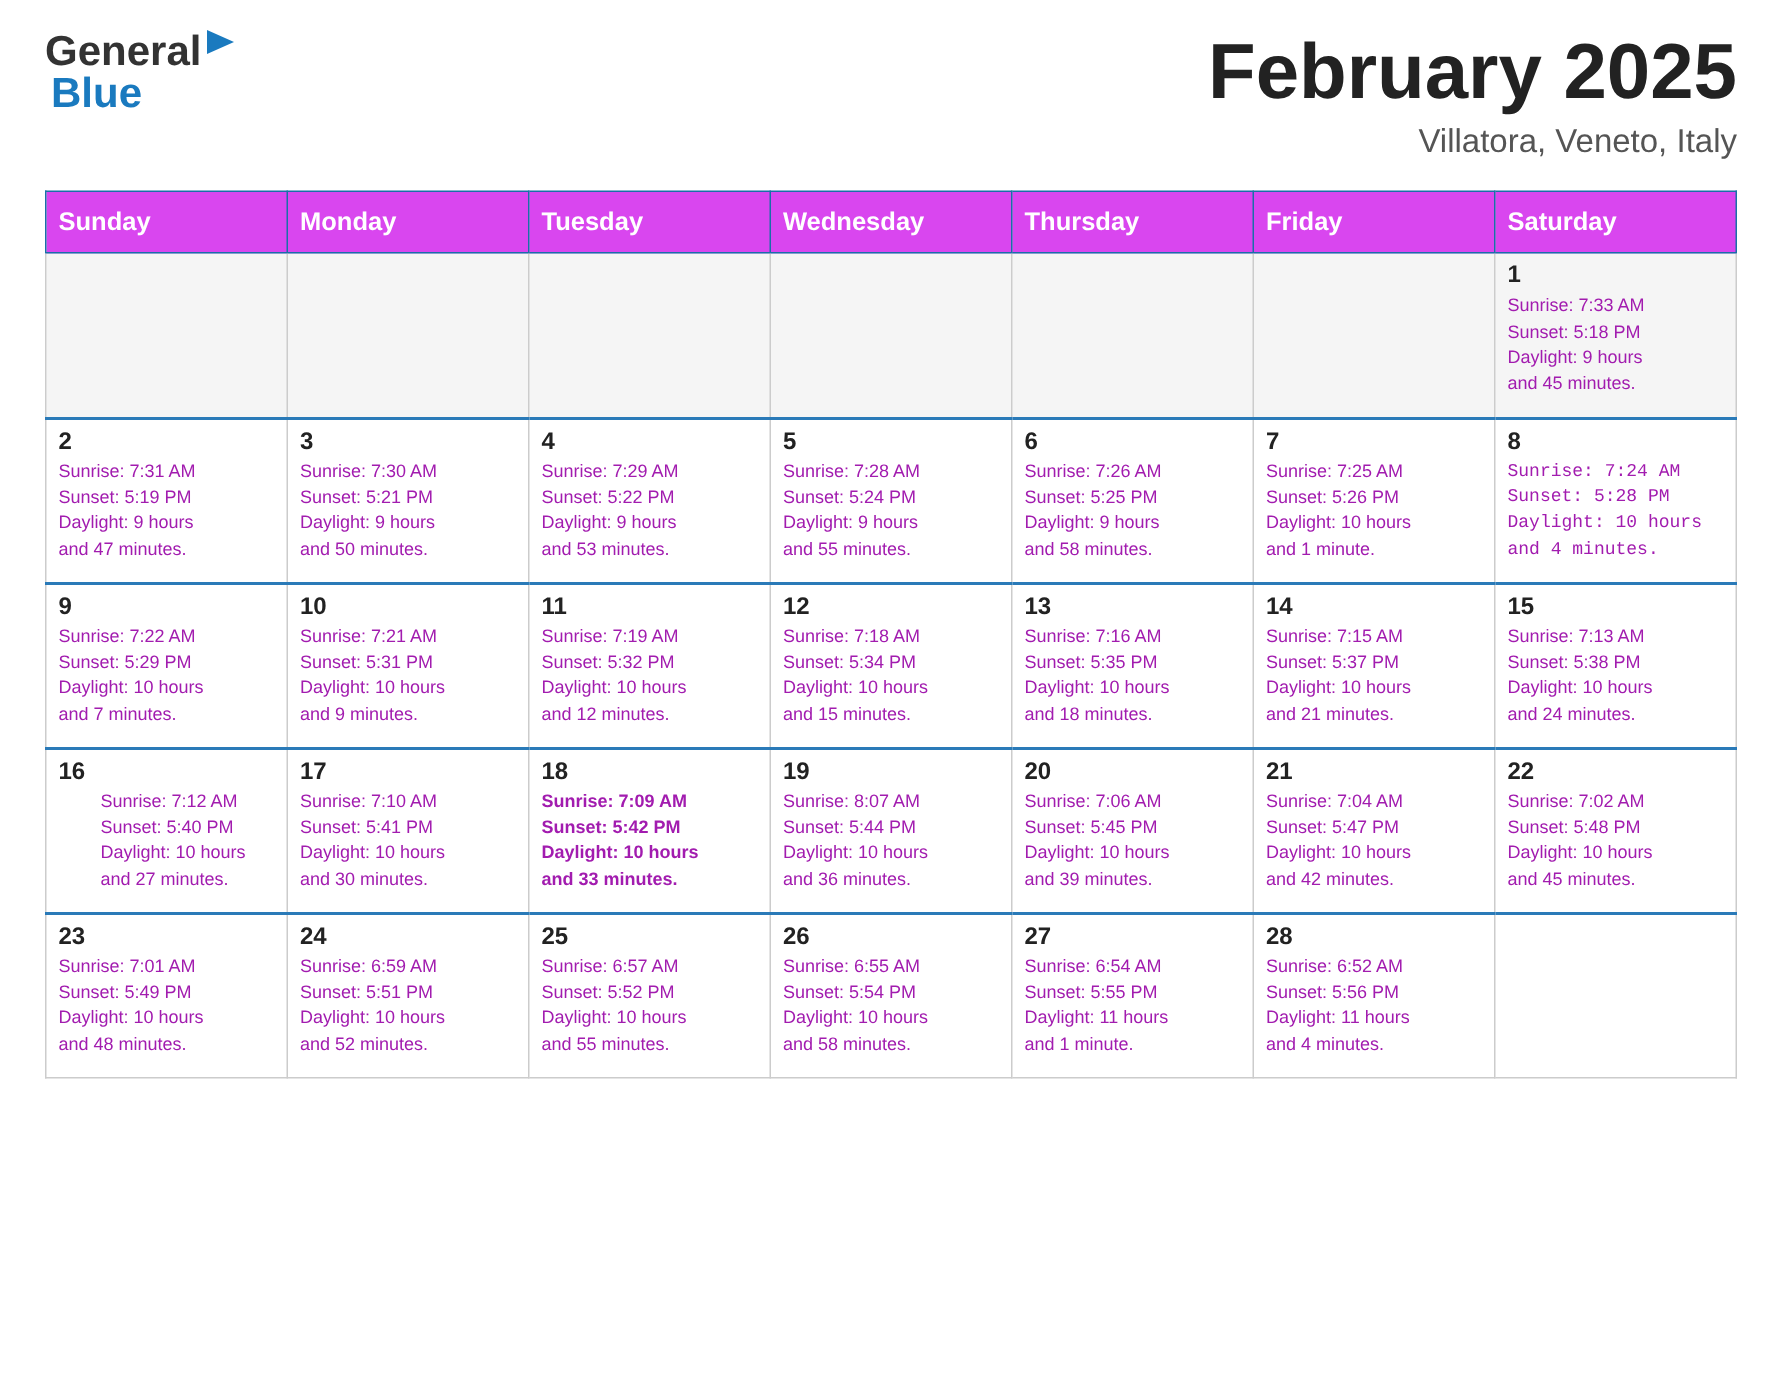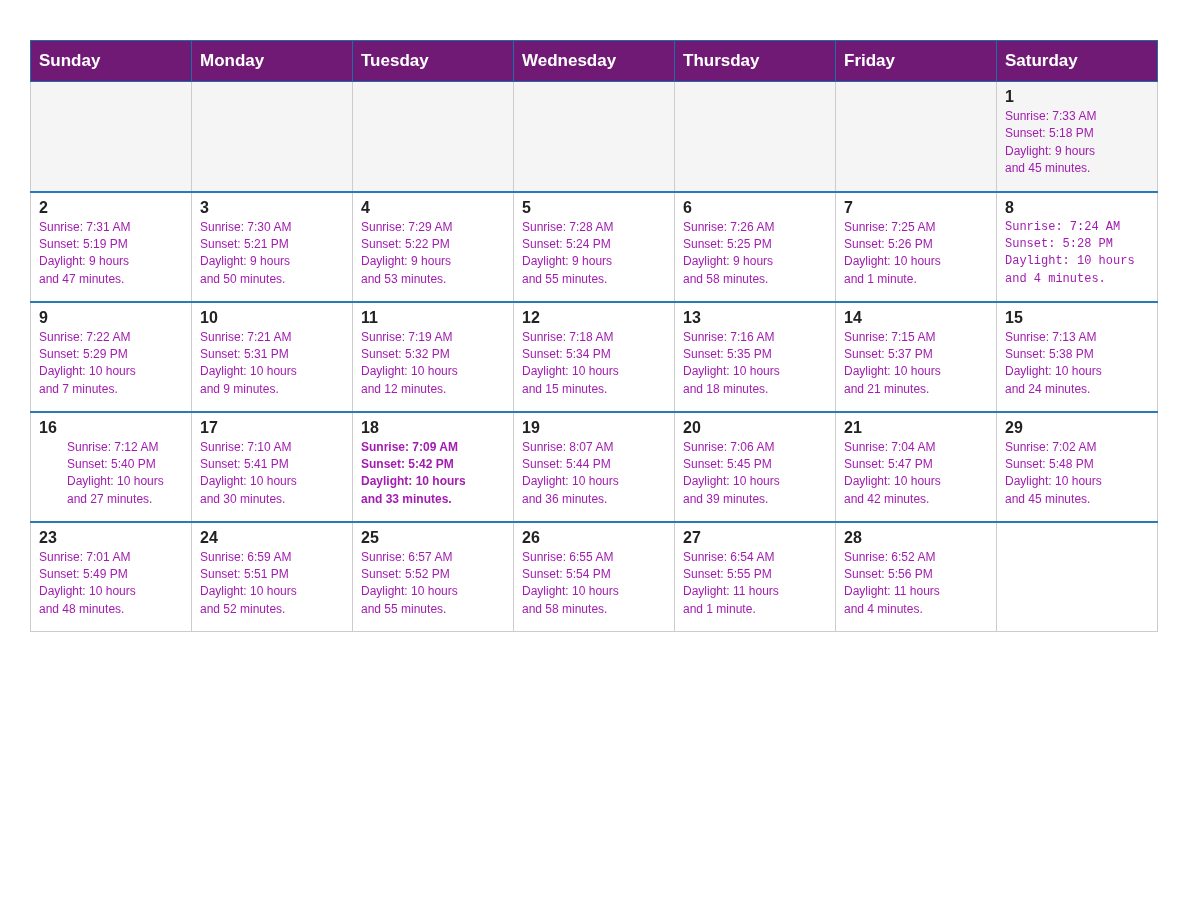--- a/index.html
+++ b/index.html
@@ -48,21 +48,21 @@
       font-size: 22px;
       color: #555;
       margin-top: 4px;
     }
     .calendar {
       width: 100%;
       border-collapse: collapse;
       border: 1px solid #ccc;
     }
     .calendar thead tr th {
-      background-color: #701a75;
+      background-color: #d946ef;
       color: #fff;
       font-size: 17px;
       font-weight: bold;
       padding: 10px 8px;
       text-align: left;
       border: 1px solid #1a6fa8;
     }
     .calendar tbody tr td {
       vertical-align: top;
       border: 1px solid #ccc;
@@ -97,21 +97,32 @@
       border-top: 2px solid #2a7ab8;
     }
     .calendar tbody tr:first-child td {
       border-top: 1px solid #ccc;
     }
   </style>
 </head>
 <body>
 
 <div class="header">
+  <div class="logo">
+    <div style="display:flex; align-items:center; line-height:1;">
+      <span class="logo-general">General</span>
+      <svg width="22" height="28" viewBox="0 0 22 28" style="margin-left:2px; margin-top:-4px;">
+        <polygon points="2,2 20,10 2,18" fill="#1a7abf"></polygon>
+      </svg>
+    </div>
+    <span class="logo-blue" style="margin-left:4px;">Blue</span>
+  </div>
   <div class="title-section">
+    <div class="month-title">February 2025</div>
+    <div class="location">Villatora, Veneto, Italy</div>
   </div>
 </div>
 
 <table class="calendar">
   <thead>
     <tr>
     <th>Sunday</th>
         <th>Monday</th>
         <th>Tuesday</th>
         <th>Wednesday</th>
@@ -275,21 +286,21 @@
 and 39 minutes.</div>
         </td>
         <td>
           <span class="day-number">21</span>
           <div class="day-info" style="white-space: pre-line;">Sunrise: 7:04 AM
 Sunset: 5:47 PM
 Daylight: 10 hours
 and 42 minutes.</div>
         </td>
         <td>
-          <span class="day-number">29</span>
+          <span class="day-number">22</span>
           <div class="day-info" style="white-space: pre-line;">Sunrise: 7:02 AM
 Sunset: 5:48 PM
 Daylight: 10 hours
 and 45 minutes.</div>
         </td>
       </tr>
       <tr>
         <td>
           <span class="day-number">23</span>
           <div class="day-info" style="white-space: pre-line;">Sunrise: 7:01 AM

